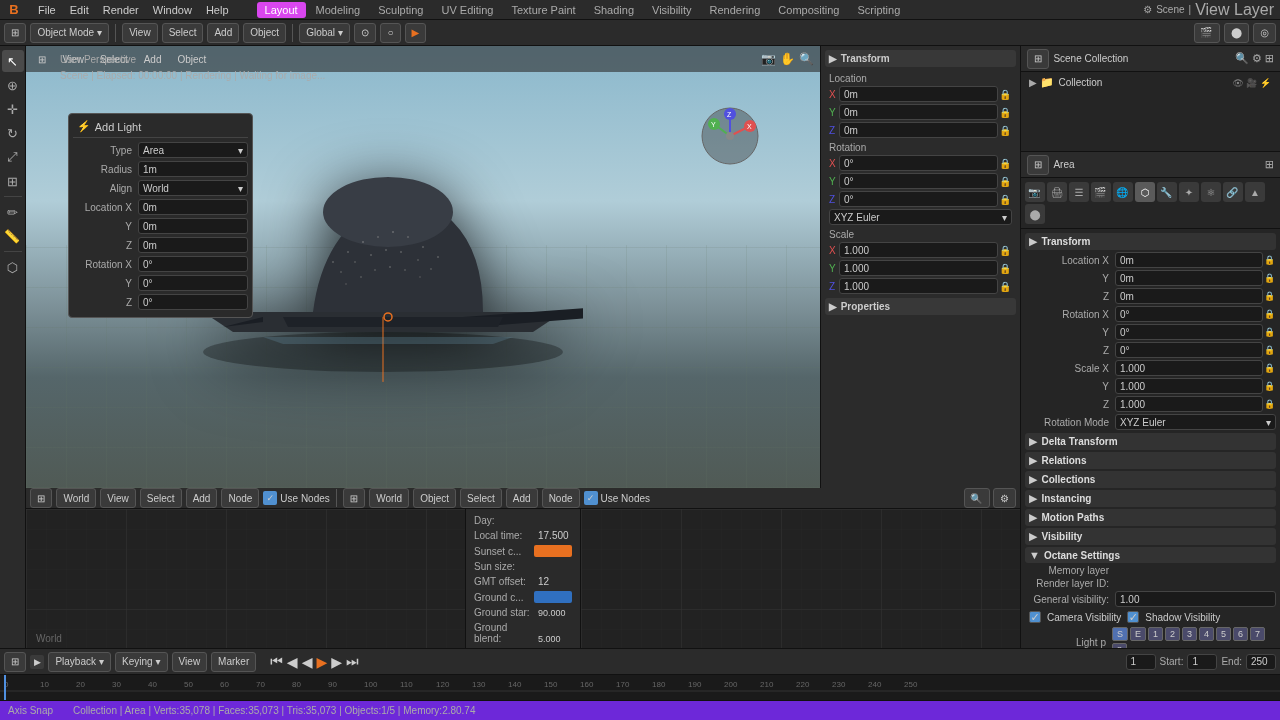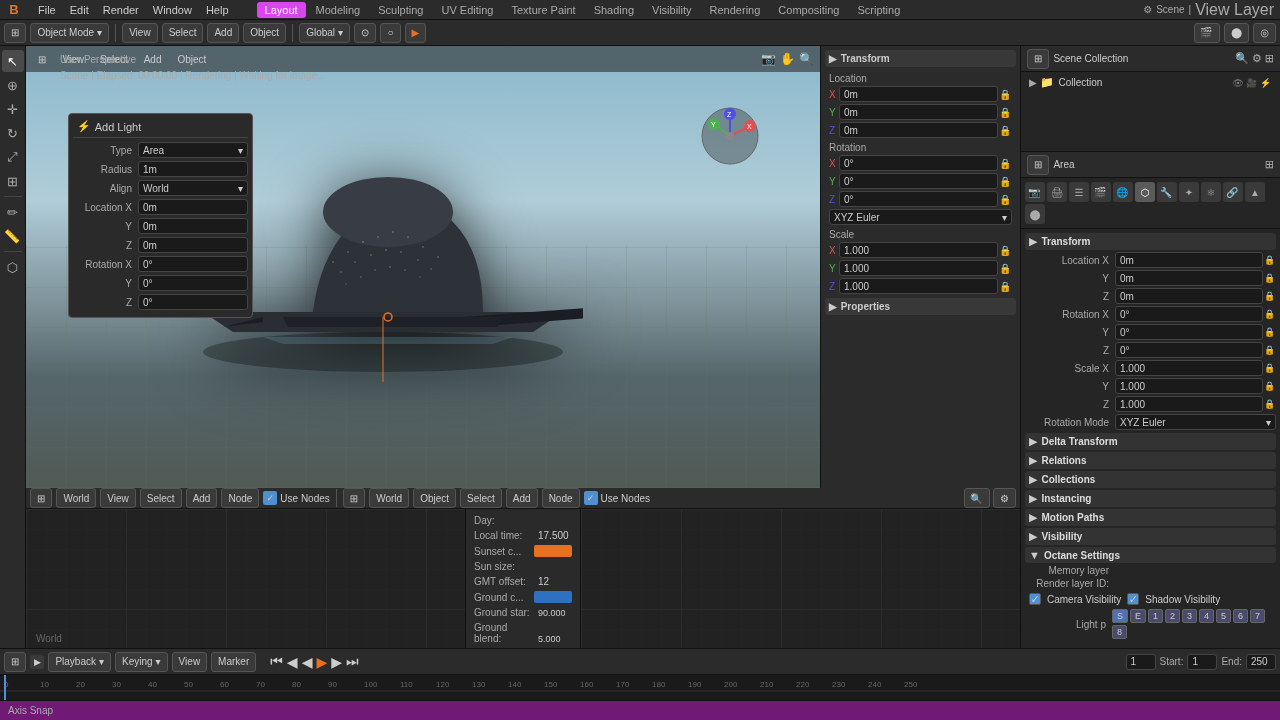--- a/index.html
+++ b/index.html
@@ -73,21 +73,21 @@
     .light-btn.active { background: #5070b0; }
     
     
     .blender-logo { color: #e87020; font-weight: bold; font-size: 13px; margin-right: 4px; }
     
     
     .grid-overlay { position: absolute; bottom: 0; left: 0; right: 0; height: 55%; background: repeating-linear-gradient(0deg, rgba(100,120,100,0.15) 0px, rgba(100,120,100,0.15) 1px, transparent 1px, transparent 40px), repeating-linear-gradient(90deg, rgba(100,120,100,0.15) 0px, rgba(100,120,100,0.15) 1px, transparent 1px, transparent 40px); }
     .prop-tab { width: 20px; height: 20px; background: #3a3a3a; border-radius: 3px; display: flex; align-items: center; justify-content: center; cursor: pointer; font-size: 10px; color: #aaa; }
     .prop-tab.active { background: #5a5a5a; color: #fff; }
     
-    .status-bar { height: 20px; background: #701a75; display: flex; align-items: center; padding: 0 8px; font-size: 10px; color: #aaa; border-top: 1px solid #111; gap: 20px; }
+    .status-bar { height: 20px; background: #6d28d9; display: flex; align-items: center; padding: 0 8px; font-size: 10px; color: #aaa; border-top: 1px solid #111; gap: 20px; }
     
     
     .transform-heading { font-size: 10px; font-weight: bold; color: #ccc; padding: 3px 4px; background: #383838; border-radius: 3px; margin-bottom: 4px; display: flex; align-items: center; gap: 4px; }
     
     
     .vp-header { position: absolute; top: 0; left: 0; right: 0; height: 26px; background: #2b2b2b99; display: flex; align-items: center; padding: 0 6px; gap: 4px; }
     .vp-header-btn { padding: 2px 6px; color: #ccc; font-size: 10px; cursor: pointer; border-radius: 3px; }
 
     #layout-wrapper { display: flex; flex-direction: column; height: 720px; }
     #content-wrapper { flex: 1; display: flex; overflow: hidden; }
@@ -623,20 +623,24 @@
         <div class="fr-section" style="margin-top:2px;">
           <div class="fr-section-header">
             <span>▼</span>
             <span class="fr-title">Octane Settings</span>
           </div>
           <div class="fr-row">
             <div class="fr-label">Memory layer</div>
           </div>
           <div class="fr-row">
             <div class="fr-label">Render layer ID:</div>
+          </div>
+          <div class="fr-row">
+            <div class="fr-label">General visibility:</div>
+            <div class="fr-val">1.00</div>
           </div>
           <div style="display:flex;align-items:center;gap:6px;padding:2px 4px;margin-bottom:2px;">
             <div class="fr-checkbox checked">✓</div>
             <span style="font-size:10px;color:#ccc;">Camera Visibility</span>
             <div class="fr-checkbox checked">✓</div>
             <span style="font-size:10px;color:#ccc;">Shadow Visibility</span>
           </div>
           <div class="fr-row">
             <div class="fr-label">Light p</div>
             <div style="display:flex;gap:2px;flex-wrap:wrap;">
@@ -725,14 +729,15 @@
           <text x="832" y="12" fill="#666" font-size="8">230</text>
           <text x="868" y="12" fill="#666" font-size="8">240</text>
           <text x="904" y="12" fill="#666" font-size="8">250</text>
         </svg>
       </div>
     </div>
   </div>
 
   <div class="status-bar">
     <span>Axis Snap</span>
+    <span>Collection | Area | Verts:35,078 | Faces:35,073 | Tris:35,073 | Objects:1/5 | Memory:2.80.74</span>
   </div>
 </div>
 
 </body></html>

